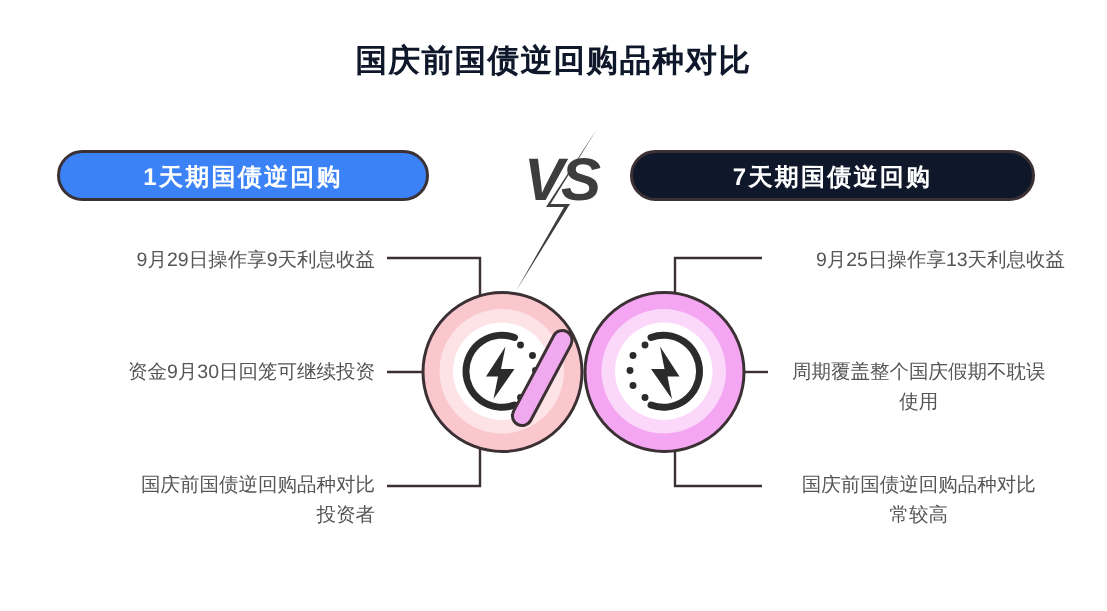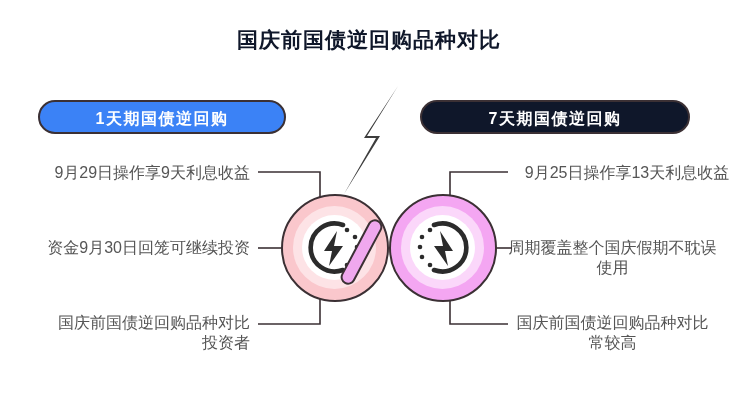--- a/index.html
+++ b/index.html
@@ -154,21 +154,21 @@
     left: 0;
     top: 0;
     width: 738px;
     height: 407px;
     z-index: 1;
   }
 
   
   .feature {
     position: absolute;
-    font-size: 16px;
+    font-size: 13px;
     line-height: 20px;
     color: #555555;
     white-space: pre-line;
   }
   .feature.left  { text-align: right; }
   .feature.right { text-align: center; }
 
   #feat-l0 { left: 20px;  top: 163px; width: 230px; }
   #feat-l1 { left: 20px;  top: 238px; width: 230px; }
   #feat-l2 { left: 20px;  top: 313px; width: 230px; }
@@ -197,20 +197,21 @@
 
     <path d="M 508 324 L 450 324 L 450 299"></path>
   </g>
 </svg>
 
 <div class="pill" id="pill-left">1天期国债逆回购</div>
 
 <div class="pill" id="pill-right">7天期国债逆回购</div>
 
 <div id="vs-badge">
+  <div id="vs-text">VS</div>
   <svg id="vs-bolt" viewBox="0 0 88 108" xmlns="http://www.w3.org/2000/svg">
     <polygon points="68,0 34,52 46,52 14,108 50,50 37,50" fill="#3d3d3d"></polygon>
   </svg>
 </div>
 
 <div class="circle" id="circle-left">
   <div class="ring-mid"></div>
   <div class="ring-inner"></div>
   <svg class="glyph" viewBox="0 0 65 65" xmlns="http://www.w3.org/2000/svg">
 

